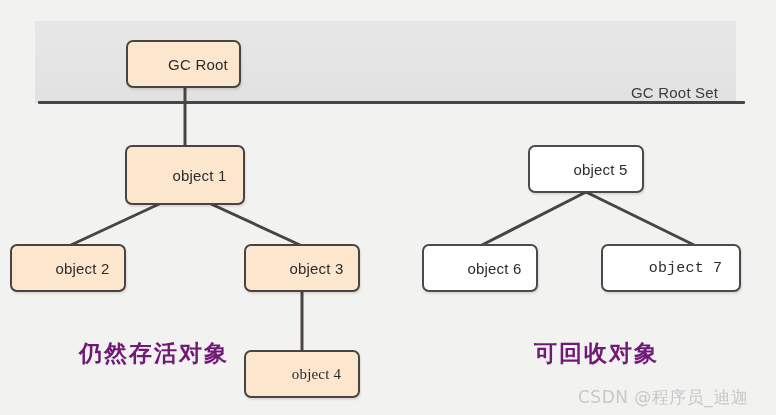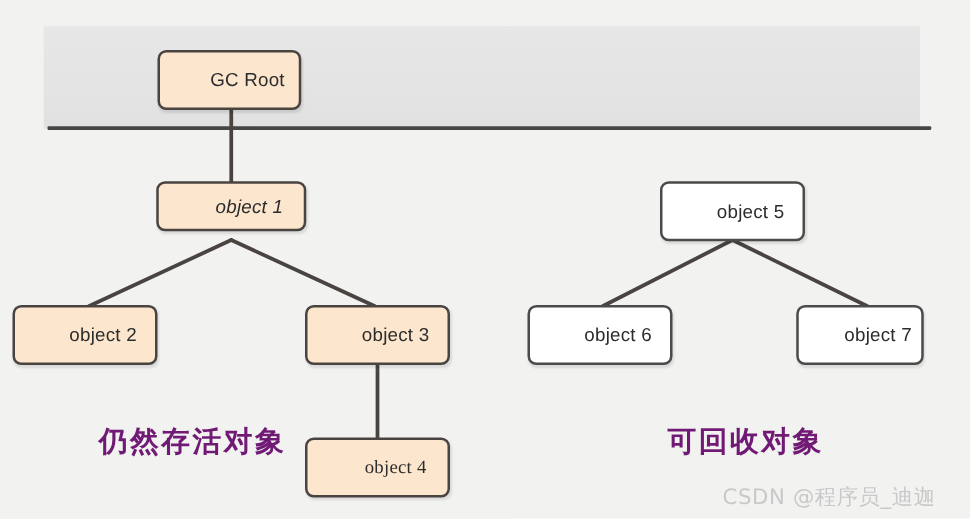--- a/index.html
+++ b/index.html
@@ -99,55 +99,56 @@
     font-family: "DejaVu Sans", "Liberation Sans", sans-serif;
   }
 </style>
 </head>
 <body>
 
 <div id="canvas">
 
   <div class="root-band"></div>
   <div class="root-rule"></div>
+  <div class="root-set-label">GC Root Set</div>
 
   <svg class="edges" viewBox="0 0 776 415" width="776" height="415" xmlns="http://www.w3.org/2000/svg">
     <g id="edge-group" stroke="#4a4441" stroke-width="3" stroke-linecap="round" fill="none">
         <line x1="185" y1="88" x2="185" y2="146"></line>
         <line x1="185" y1="192" x2="71" y2="245"></line>
         <line x1="185" y1="192" x2="300" y2="245"></line>
         <line x1="302" y1="292" x2="302" y2="351"></line>
         <line x1="586" y1="192" x2="482" y2="245"></line>
         <line x1="586" y1="192" x2="694" y2="245"></line>
       </g>
   </svg>
 
   <div id="node-layer">
       <div class="node alive" style="left: 126px; top: 40px; width: 115px; height: 48px;">
         <span>GC Root</span>
       </div>
-      <div class="node alive" style="left: 125px; top: 145px; width: 120px; height: 40px; font-style: italic;">
+      <div class="node alive" style="left: 125px; top: 145px; width: 120px; height: 60px;">
         <span>object 1</span>
       </div>
       <div class="node alive" style="left: 10px; top: 244px; width: 116px; height: 48px;">
         <span>object 2</span>
       </div>
       <div class="node alive" style="left: 244px; top: 244px; width: 116px; height: 48px; text-align: center;">
         <span>object 3</span>
       </div>
       <div class="node alive" style="left: 244px; top: 350px; width: 116px; height: 48px; font-family: Liberation Serif, serif;">
         <span>object 4</span>
       </div>
       <div class="node garbage" style="left: 528px; top: 145px; width: 116px; height: 48px;">
         <span>object 5</span>
       </div>
       <div class="node garbage" style="left: 422px; top: 244px; width: 116px; height: 48px;">
         <span>object 6</span>
       </div>
-      <div class="node garbage" style="left: 637px; top: 244px; width: 102px; height: 48px;">
+      <div class="node garbage" style="left: 601px; top: 244px; width: 140px; height: 48px; font-family: Liberation Mono, monospace;">
         <span>object 7</span>
       </div>
     </div>
 
   <div id="annotation-layer">
       <div class="red-label" style="left: 79px; top: 338px;">仍然存活对象</div>
       <div class="red-label" style="left: 534px; top: 338px;">可回收对象</div>
     </div>
 
   <div class="watermark">CSDN @程序员_迪迦</div>

